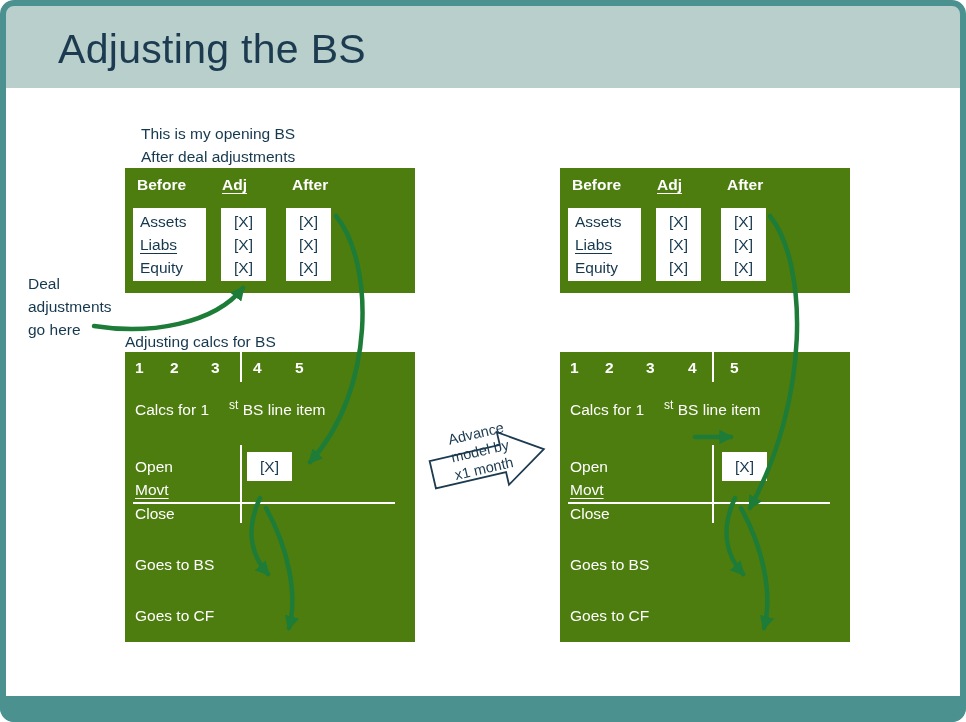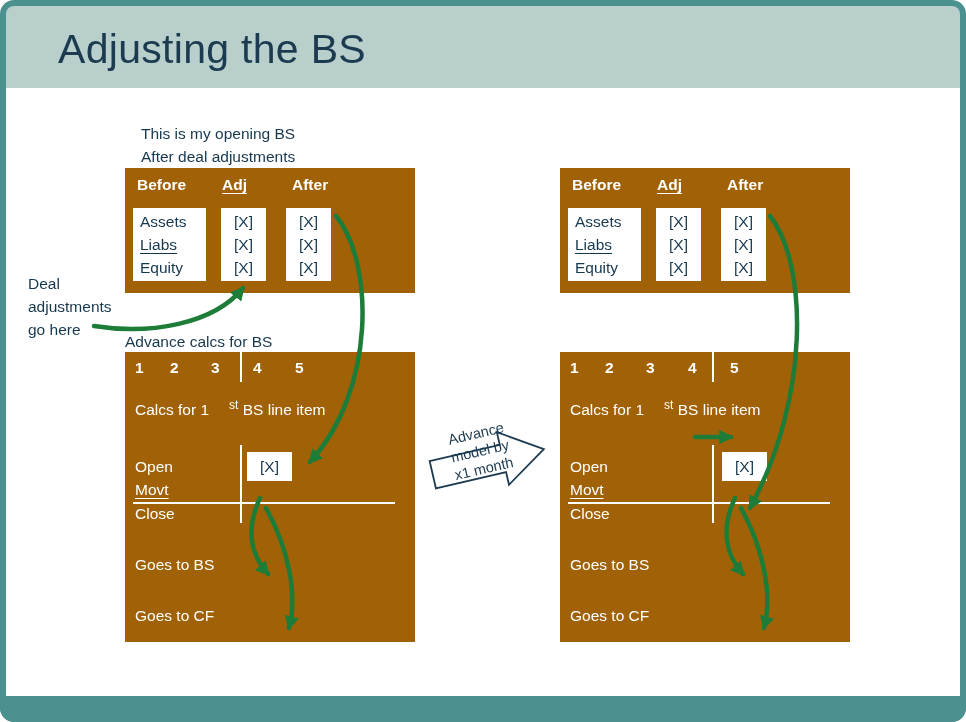--- a/index.html
+++ b/index.html
@@ -3,21 +3,21 @@
 <meta charset="utf-8">
 <style>
   * { margin:0; padding:0; box-sizing:border-box; }
   html,body { background:#ffffff; font-family:"Liberation Sans", sans-serif; }
   .slide { position:relative; width:966px; height:722px; background:#fff; border-radius:14px; overflow:hidden; }
   .frame { position:absolute; inset:0; border:6px solid #4a9190; border-radius:14px; pointer-events:none; z-index:30; }
   .band { position:absolute; left:0; top:0; width:100%; height:88px; background:#b9cfcb; }
   .title { position:absolute; left:58px; top:26px; font-size:41px; font-weight:normal; color:#1c3b51; letter-spacing:0.3px; }
   .footer { position:absolute; left:0; bottom:0; width:100%; height:26px; background:#4a9190; }
   .note { position:absolute; color:#16384e; font-size:15.5px; line-height:23px; white-space:pre-line; }
-  .panel { position:absolute; background:#a16207; color:#fff; }
+  .panel { position:absolute; background:#4d7c0f; color:#fff; }
   .bs-panel { width:290px; height:125px; }
   .calc-panel { width:290px; height:290px; }
   .bs-h { position:absolute; top:8px; font-weight:bold; font-size:15.5px; }
   .wbox { position:absolute; background:#fff; color:#16384e; font-size:15.5px; line-height:23px; padding-top:2px; height:73px; top:40px; }
   .wbox.labels { padding-left:7px; width:73px; left:8px; }
   .wbox.vals { text-align:center; width:45px; }
   .num { position:absolute; top:7px; font-weight:bold; font-size:15.5px; }
   .vline { position:absolute; width:2px; background:#fff; }
   .vline.top { top:0; height:30px; }
   .vline.main { top:93px; height:78px; }
@@ -37,21 +37,21 @@
 <div class="slide">
 
   <div class="band"></div>
   <div class="title">Adjusting the BS</div>
 
   <div class="note" style="left:125px; top:122px;margin-left:16px;">This is my opening BS
 After deal adjustments</div>
   <div class="note" style="left:28px; top:272px;">Deal
 adjustments
 go here</div>
-  <div class="note" style="left:125px; top:330px;">Advance calcs for BS</div>
+  <div class="note" style="left:125px; top:330px;">Adjusting calcs for BS</div>
 
   <div class="panel bs-panel" style="left:125px; top:168px;">
     <span class="bs-h" style="left:12px;">Before</span>
     <span class="bs-h squiggle" style="left:97px;">Adj</span>
     <span class="bs-h" style="left:167px;">After</span>
     <div class="wbox labels">
       <div>Assets</div>
       <div class="squiggle">Liabs</div>
       <div>Equity</div>
     </div>

